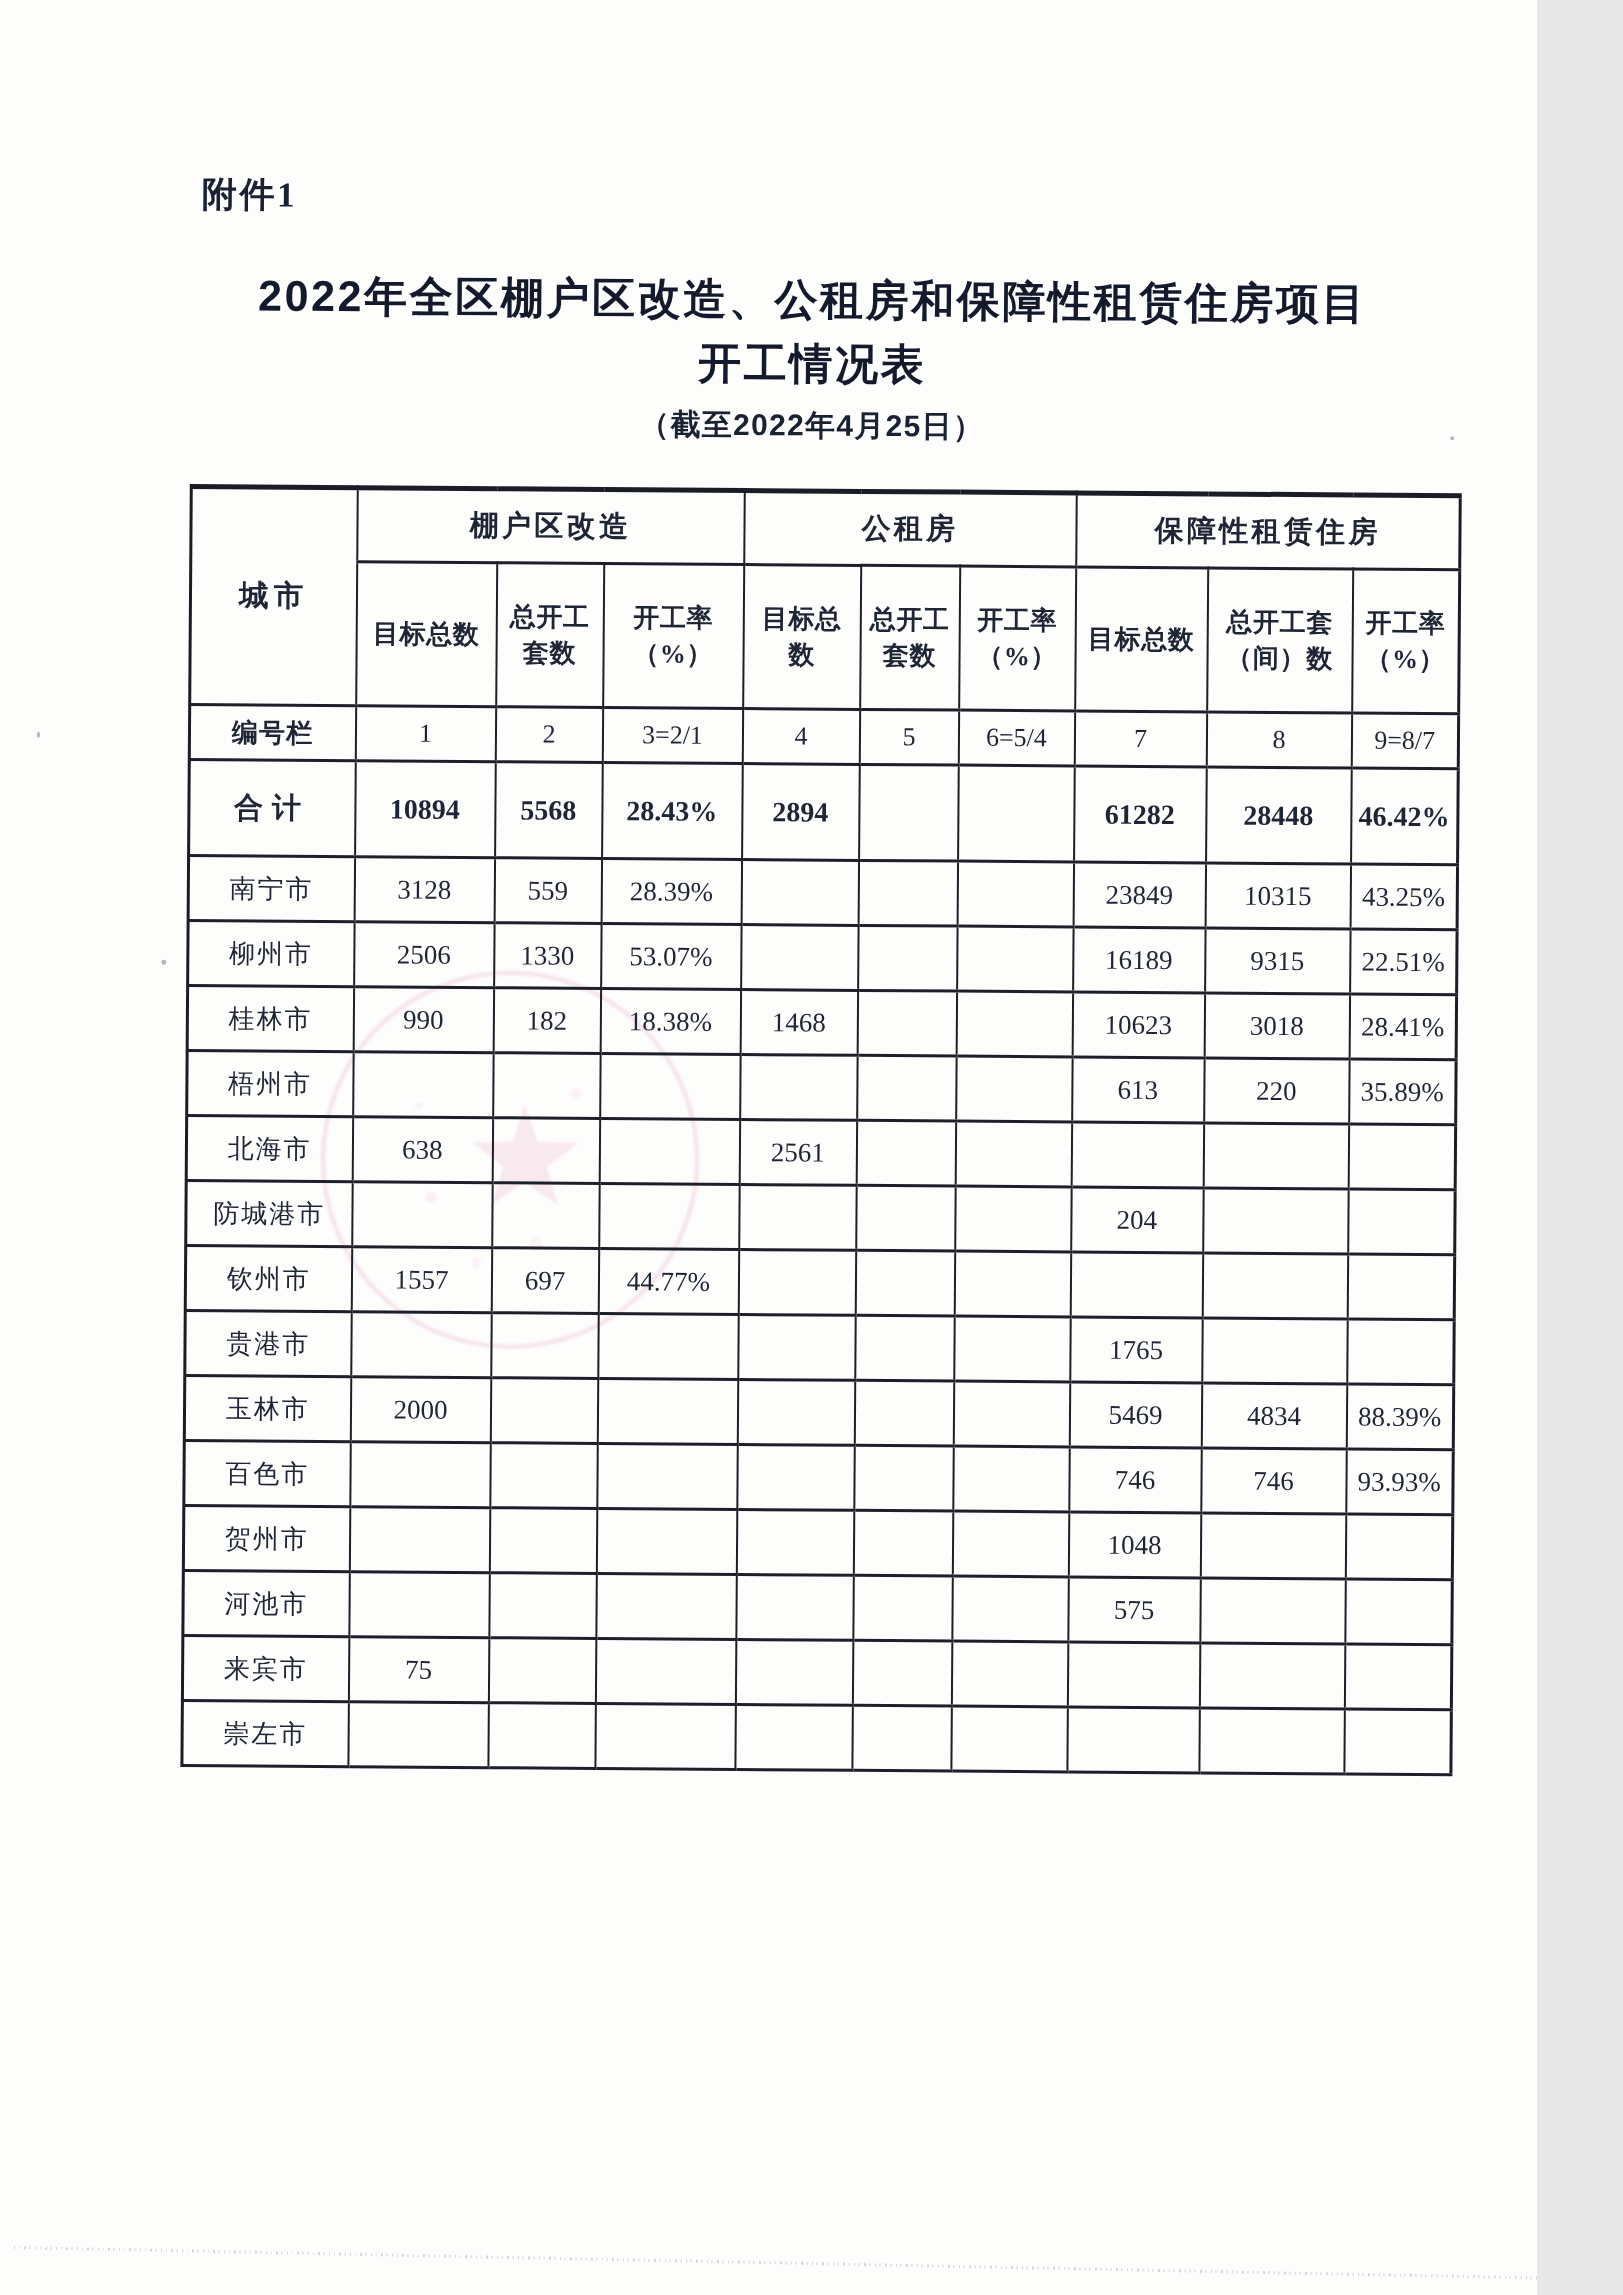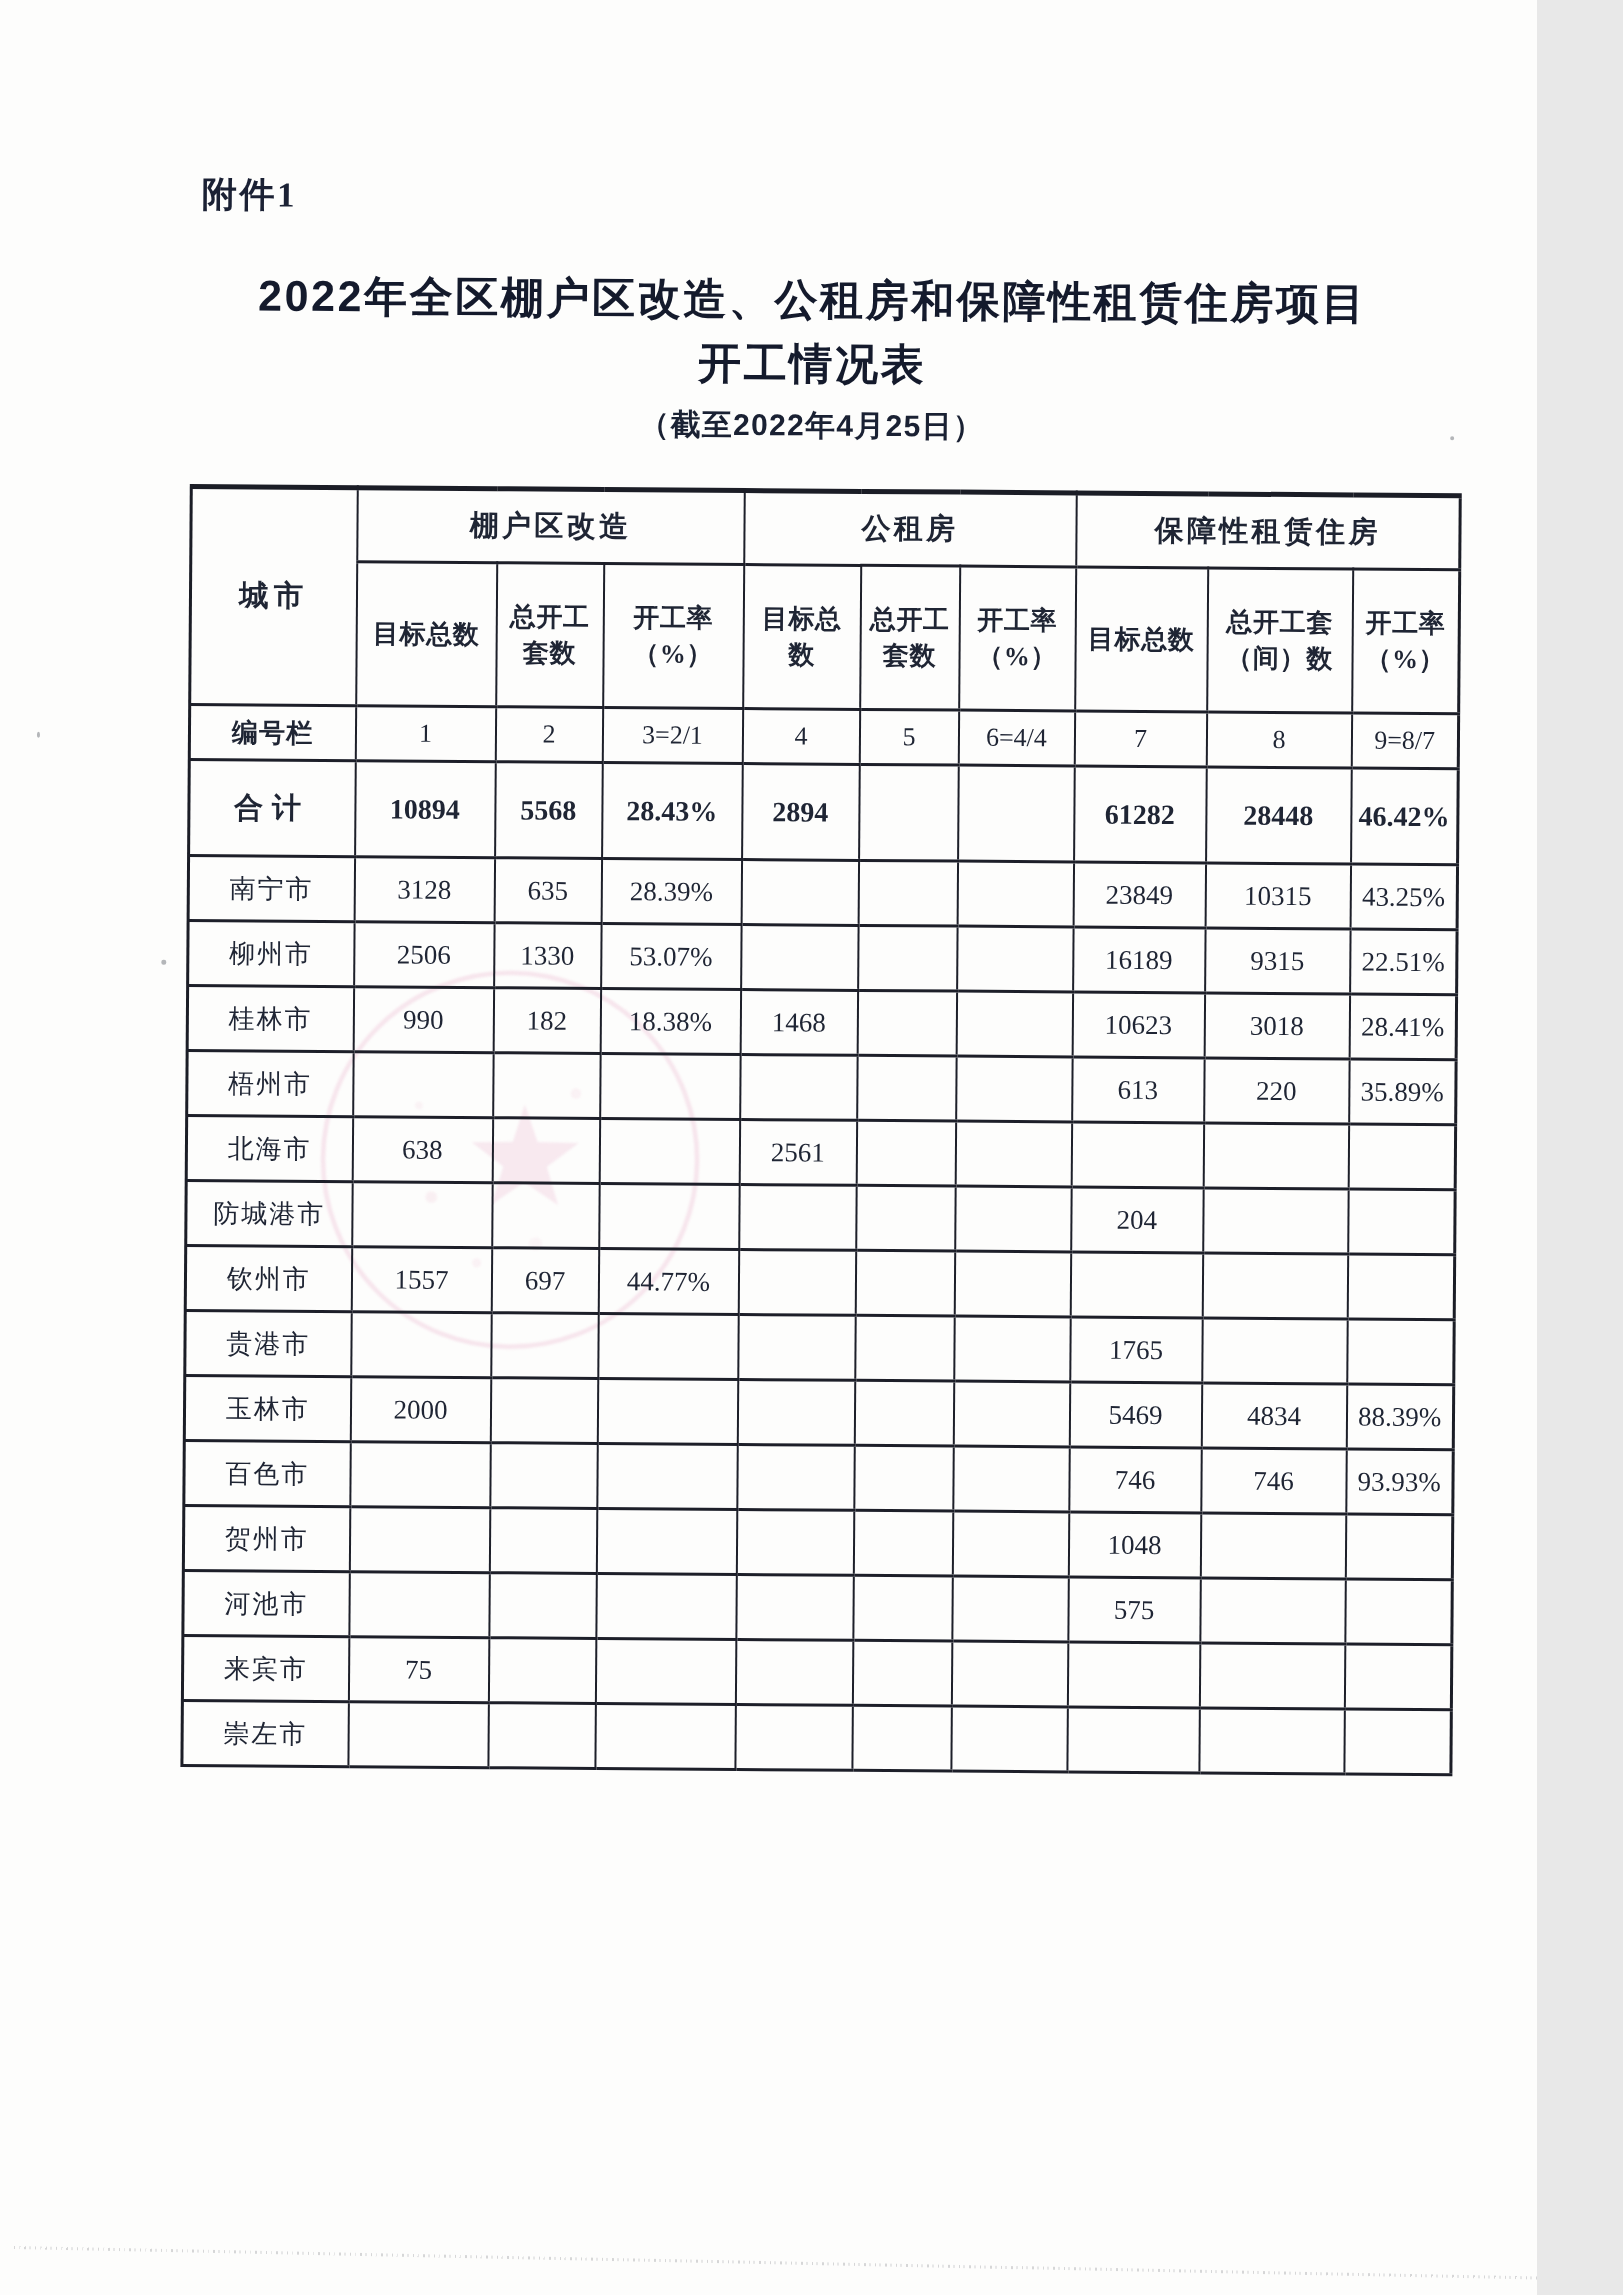--- a/index.html
+++ b/index.html
@@ -135,42 +135,42 @@
         </tr>
       </thead>
       <tbody>
         <tr class="r-index">
           <th>编号栏</th>
           <td>1</td>
           <td>2</td>
           <td>3=2/1</td>
           <td>4</td>
           <td>5</td>
-          <td>6=4/4</td>
+          <td>6=5/4</td>
           <td>7</td>
           <td>8</td>
           <td>9=8/7</td>
         </tr>
         <tr class="r-total">
           <th>合计</th>
           <td>10894</td>
           <td>5568</td>
           <td>28.43%</td>
           <td>2894</td>
           <td></td>
           <td></td>
           <td>61282</td>
           <td>28448</td>
           <td>46.42%</td>
         </tr>
 
       <tr class="city-row">
     <th>南宁市</th>
     <td>3128</td>
-    <td>635</td>
+    <td>559</td>
     <td>28.39%</td>
     <td></td>
     <td></td>
     <td></td>
     <td>23849</td>
     <td>10315</td>
     <td>43.25%</td>
   </tr>
           <tr class="city-row">
     <th>柳州市</th>

